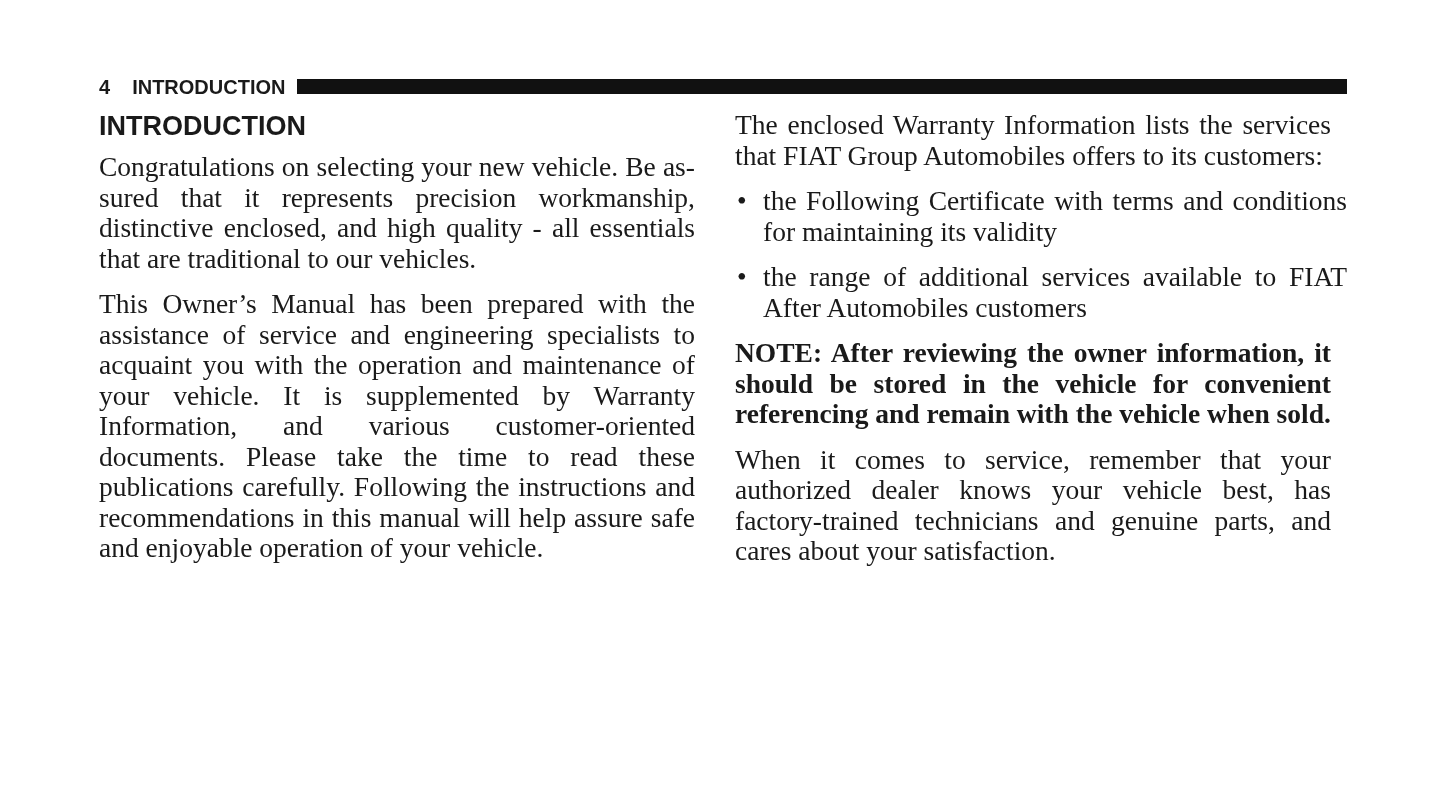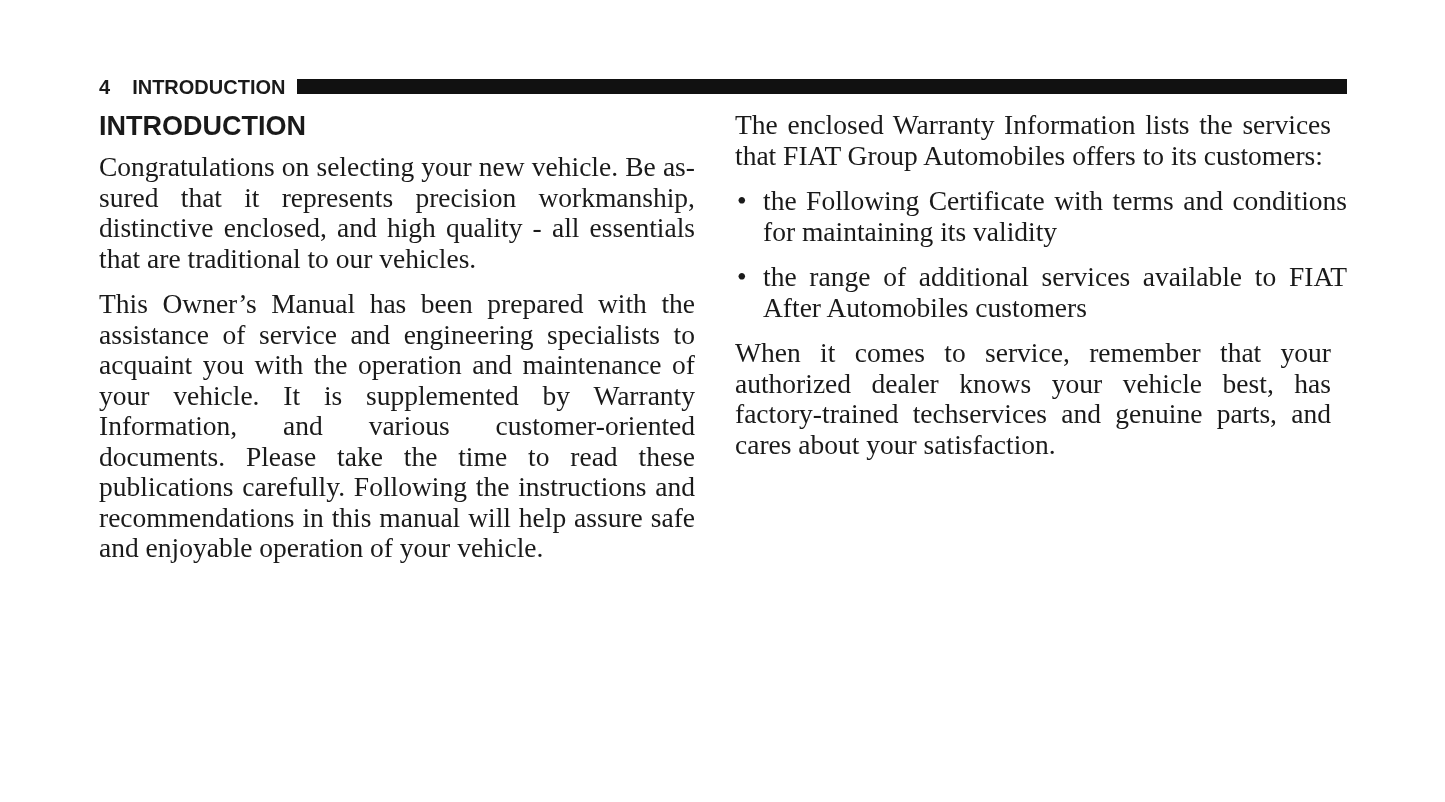--- a/index.html
+++ b/index.html
@@ -38,14 +38,15 @@
   <ul>
     <li>
       <span class="bullet">•</span>
       <span>the Following Certificate with terms and conditions for maintaining its validity</span>
     </li>
     <li>
       <span class="bullet">•</span>
       <span>the range of additional services available to FIAT After Automobiles customers</span>
     </li>
   </ul>
-  <p>When it comes to service, remember that your authorized dealer knows your vehicle best, has factory-trained tech­services and genuine parts, and cares about your satisfac­tion.</p>
+  <p class="note">NOTE: After reviewing the owner information, it should be stored in the vehicle for convenient referenc­ing and remain with the vehicle when sold.</p>
+  <p>When it comes to service, remember that your authorized dealer knows your vehicle best, has factory-trained tech­nicians and genuine parts, and cares about your satisfac­tion.</p>
 </div>
 
 </body></html>

